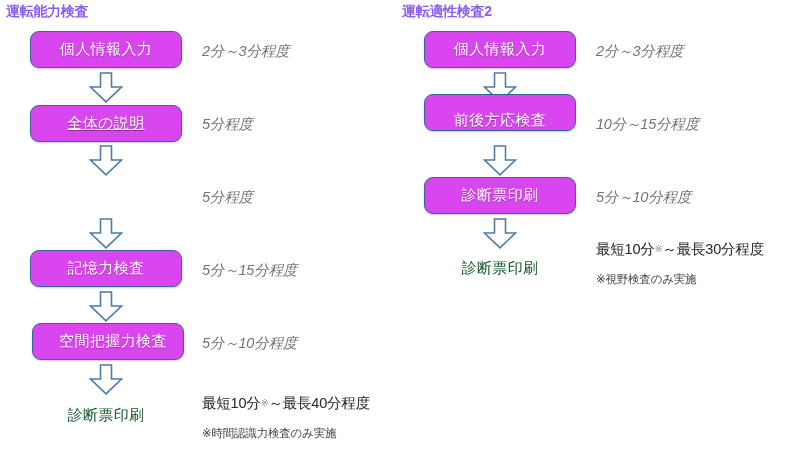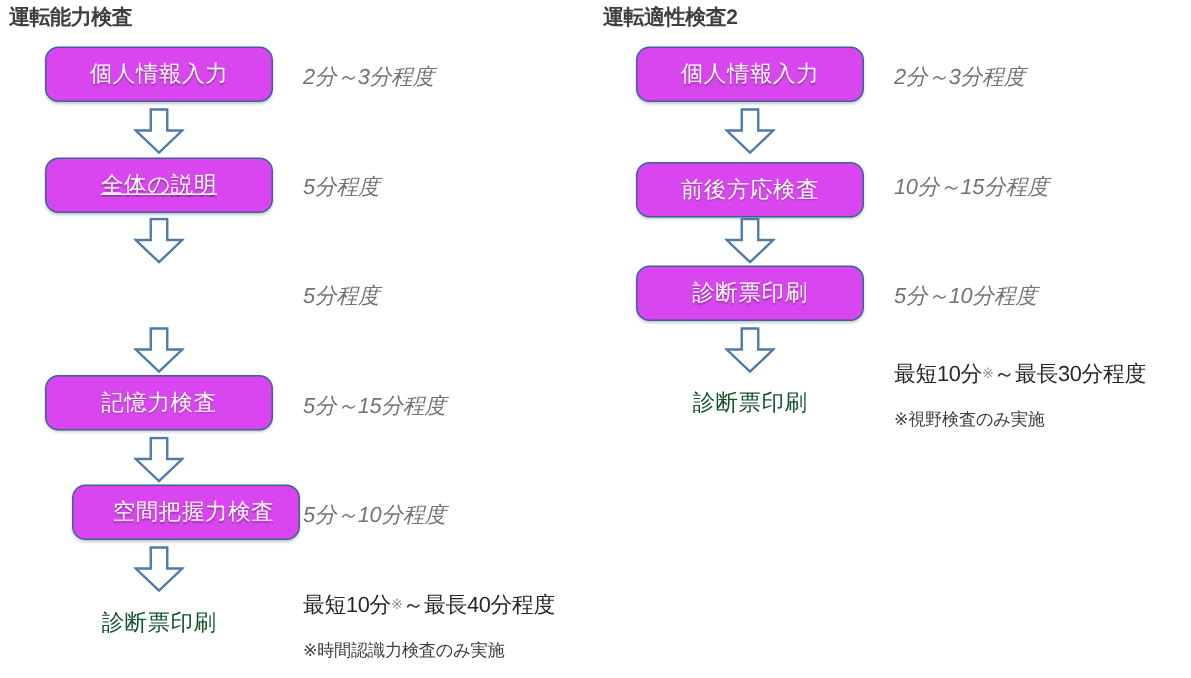--- a/index.html
+++ b/index.html
@@ -22,21 +22,21 @@
   }
   #column-left  { left: 0px;   width: 400px; height: 452px; }
   #column-right { left: 396px; width: 398px; height: 452px; }
 
   .column-title {
     position: absolute;
     top: 3px;
     font-size: 14px;
     font-weight: bold;
     letter-spacing: -0.3px;
-    color: #404040;
+    color: #8b5cf6;
     white-space: nowrap;
   }
   #column-left  .column-title { left: 6px; }
   #column-right .column-title { left: 6px; }
 
   
   .node {
     position: absolute;
     width: 152px;
     height: 37px;
@@ -145,21 +145,21 @@
     <span>記憶力検査</span>
   </div>
   <div class="note" style="left:202px; top:261px;">5分～15分程度</div>
 
   <div class="arrow-down" style="left:89px; top:291px;">
     <svg viewBox="0 0 34 31" xmlns="http://www.w3.org/2000/svg">
       <polygon points="11.5,1 22.5,1 22.5,15 32.5,15 17,29.8 1.5,15 11.5,15" fill="#FFFFFF" stroke="#4F7BA8" stroke-width="1.6" stroke-linejoin="miter"></polygon>
     </svg>
   </div>
 
-  <div class="node" style="left:48px; top:323px;padding-left:10px;">
+  <div class="node" style="left:32px; top:323px;padding-left:10px;">
     <span>空間把握力検査</span>
   </div>
   <div class="note" style="left:202px; top:334px;">5分～10分程度</div>
 
   <div class="arrow-down" style="left:89px; top:364px;">
     <svg viewBox="0 0 34 31" xmlns="http://www.w3.org/2000/svg">
       <polygon points="11.5,1 22.5,1 22.5,15 32.5,15 17,29.8 1.5,15 11.5,15" fill="#FFFFFF" stroke="#4F7BA8" stroke-width="1.6" stroke-linejoin="miter"></polygon>
     </svg>
   </div>
 
@@ -181,21 +181,21 @@
     <span>個人情報入力</span>
   </div>
   <div class="note" style="left:200px; top:42px;">2分～3分程度</div>
 
   <div class="arrow-down" style="left:87px; top:72px;">
     <svg viewBox="0 0 34 31" xmlns="http://www.w3.org/2000/svg">
       <polygon points="11.5,1 22.5,1 22.5,15 32.5,15 17,29.8 1.5,15 11.5,15" fill="#FFFFFF" stroke="#4F7BA8" stroke-width="1.6" stroke-linejoin="miter"></polygon>
     </svg>
   </div>
 
-  <div class="node" style="left:28px; top:108px;">
+  <div class="node" style="left:28px; top:94px;align-items:flex-end;">
     <span>前後方応検査</span>
   </div>
   <div class="note" style="left:200px; top:115px;">10分～15分程度</div>
 
   <div class="arrow-down" style="left:87px; top:145px;">
     <svg viewBox="0 0 34 31" xmlns="http://www.w3.org/2000/svg">
       <polygon points="11.5,1 22.5,1 22.5,15 32.5,15 17,29.8 1.5,15 11.5,15" fill="#FFFFFF" stroke="#4F7BA8" stroke-width="1.6" stroke-linejoin="miter"></polygon>
     </svg>
   </div>
 

